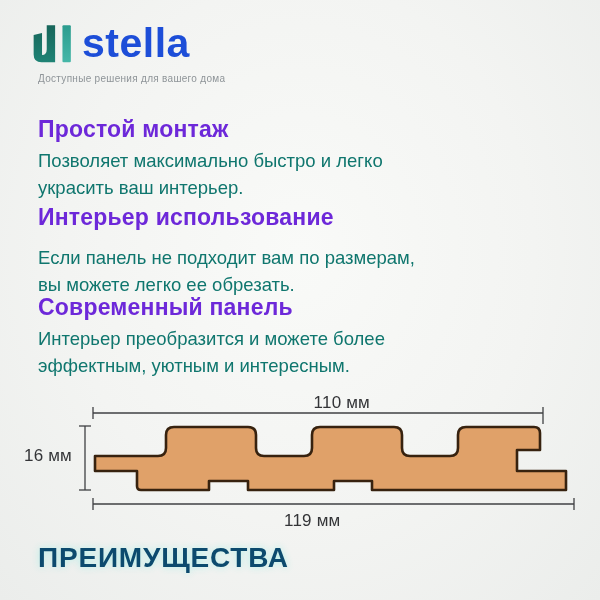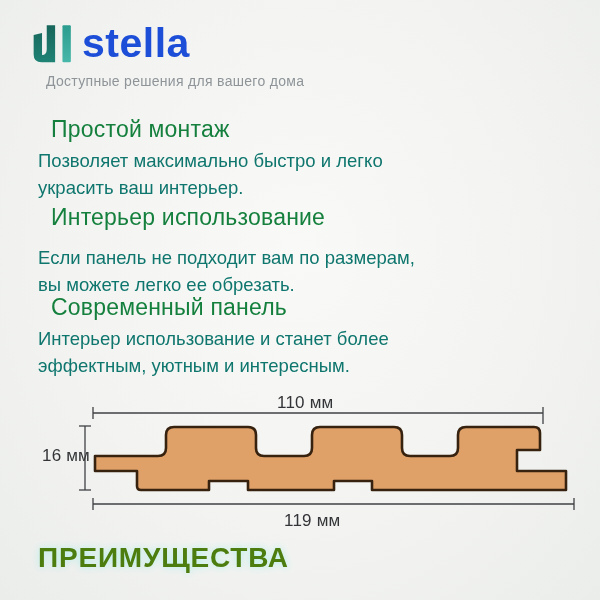--- a/index.html
+++ b/index.html
@@ -14,50 +14,50 @@
   .abs { position: absolute; }
 
   
   .logo-block { left: 30px; top: 22px; }
   .logo-row { display: flex; align-items: flex-start; }
   .brand-name {
     font-size: 41px; font-weight: 700; color: #1d4ed8;
     letter-spacing: 0.5px; line-height: 44px; margin-left: 7px; margin-top: -1px;
   }
   .tagline {
-    font-size: 14px; color: #8e9498; letter-spacing: 0.3px;
-    margin-top: 3px; margin-left: 16px;
+    font-size: 10px; color: #8e9498; letter-spacing: 0.3px;
+    margin-top: 3px; margin-left: 8px;
   }
 
   
   .feature-title {
-    left: 51px; width: 420px;
-    font-size: 23px; font-weight: 400; color: #15803d; letter-spacing: 0.2px;
+    left: 38px; width: 420px;
+    font-size: 23px; font-weight: 700; color: #6d28d9; letter-spacing: 0.2px;
   }
   .feature-desc {
     left: 38px; width: 400px;
     font-size: 18.5px; line-height: 27px; color: #0f766e;
     white-space: pre-line;
   }
   .t1 { top: 116px; } .d1 { top: 147px; }
   .t2 { top: 204px; } .d2 { top: 244px; }
   .t3 { top: 294px; } .d3 { top: 325px; }
 
   
   .diagram-svg { left: 0; top: 0; width: 600px; height: 600px; pointer-events: none; }
   .dim-label { font-size: 17px; color: #333437; letter-spacing: 0.2px; }
-  .dim-110 { left: 277px; top: 393px; width: 100px; text-align: left; }
-  .dim-16  { left: 36px;  top: 446px; width: 54px;  text-align: right; }
+  .dim-110 { left: 270px; top: 393px; width: 100px; text-align: right; }
+  .dim-16  { left: 24px;  top: 446px; width: 54px;  text-align: left; }
   .dim-119 { left: 284px; top: 511px; width: 100px; }
 
   
   .advantages {
     left: 38px; top: 542px;
     font-size: 28px; font-weight: 700; letter-spacing: 0.8px;
-    color: #4d7c0f;
+    color: #0c4a6e;
     text-shadow: 0 0 7px rgba(170, 240, 232, 0.9);
   }
 </style>
 </head>
 <body>
 
 <div class="abs logo-block">
   <div class="logo-row">
     <span>
       <svg width="45" height="44" viewBox="30 25 42 42">
@@ -82,21 +82,21 @@
 
 <div class="abs feature-title t1">Простой монтаж</div>
 <div class="abs feature-desc d1">Позволяет максимально быстро и легко
 украсить ваш интерьер.</div>
 
 <div class="abs feature-title t2">Интерьер использование</div>
 <div class="abs feature-desc d2">Если панель не подходит вам по размерам,
 вы можете легко ее обрезать.</div>
 
 <div class="abs feature-title t3">Современный панель</div>
-<div class="abs feature-desc d3">Интерьер использование и станет более
+<div class="abs feature-desc d3">Интерьер преобразится и можете более
 эффектным, уютным и интересным.</div>
 
 <svg class="abs diagram-svg" viewBox="0 0 600 600">
 
   <path fill="#e0a169" stroke="#37220f" stroke-width="2.6" stroke-linejoin="round" d="M 95 456
            H 158 Q 166 456 166 448 V 435 Q 166 427 174 427
            H 248 Q 256 427 256 435 V 448 Q 256 456 264 456
            H 304 Q 312 456 312 448 V 435 Q 312 427 320 427
            H 394 Q 402 427 402 435 V 448 Q 402 456 410 456
            H 450 Q 458 456 458 448 V 435 Q 458 427 466 427

